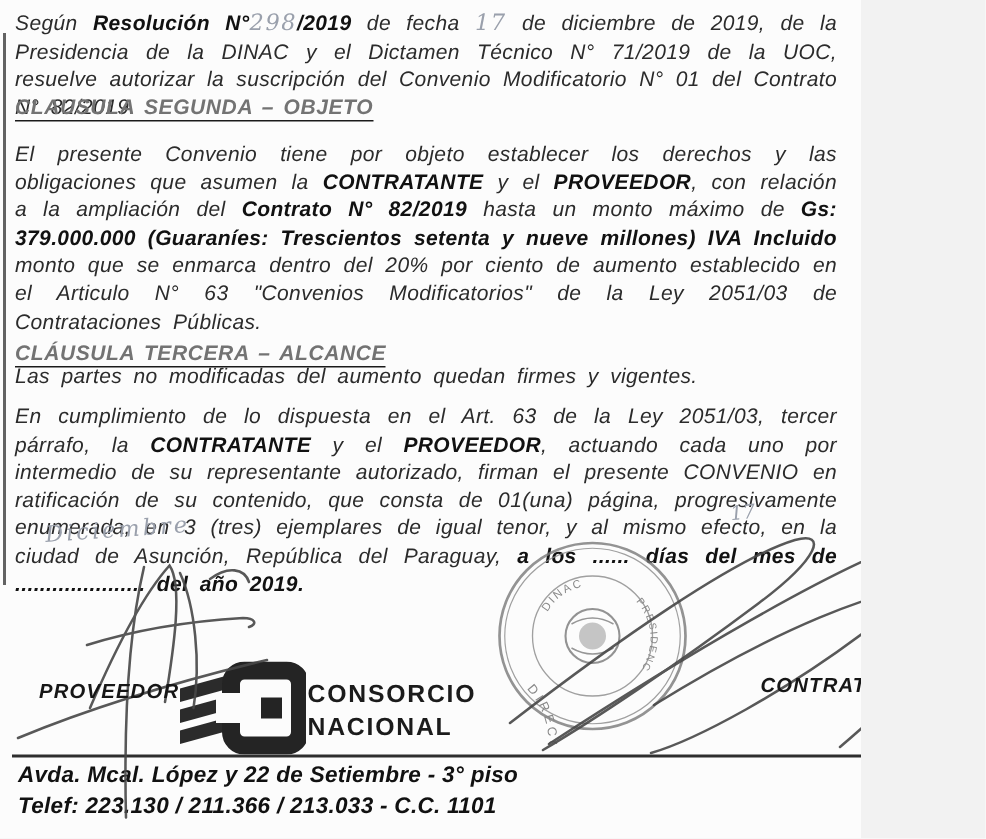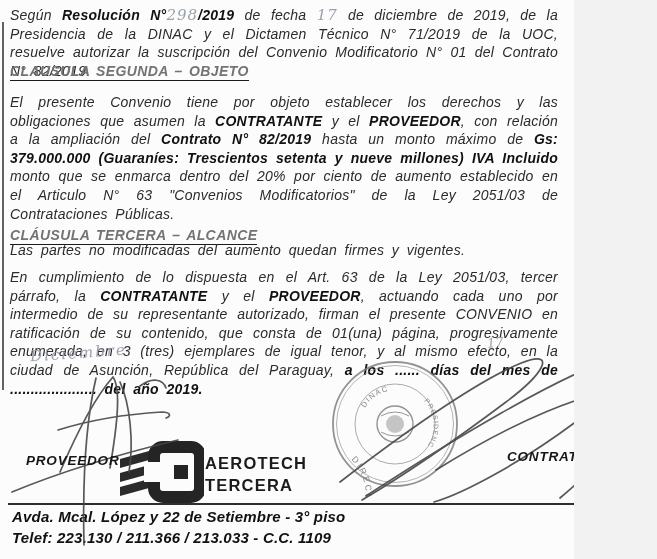--- a/index.html
+++ b/index.html
@@ -108,22 +108,22 @@
 
   <svg class="logo-mark" width="86" height="62" viewBox="0 0 86 62">
     <polygon points="2,18 42,7 42,16 2,27" fill="#2b2b2b"></polygon>
     <polygon points="2,32 42,21 42,30 2,41" fill="#2b2b2b"></polygon>
     <polygon points="2,46 42,35 42,44 2,55" fill="#2b2b2b"></polygon>
     <rect x="36" y="6" width="46" height="50" rx="9" fill="none" stroke="#242424" stroke-width="12"></rect>
     <rect x="26" y="21" width="30" height="20" fill="#fcfcfc"></rect>
     <rect x="56" y="24" width="14" height="14" fill="#242424"></rect>
   </svg>
   <div class="logo-text">
-    <div>AEROTECH</div>
-    <div>TERCERA</div>
+    <div>CONSORCIO</div>
+    <div>NACIONAL</div>
   </div>
 
   <span class="sig-label lbl-proveedor">PROVEEDOR</span>
   <span class="sig-label lbl-contratante">CONTRATANTE</span>
 
   <svg class="sig-ink" width="657" height="559" viewBox="0 0 657 559">
     <g fill="none" stroke="#474747" stroke-width="1.7" stroke-linecap="round" opacity=".9">
 
       <path d="M96,378 C88,412 82,460 84,545"></path>
       <path d="M60,472 C78,430 96,396 113,377 C122,390 116,432 110,468"></path>
@@ -135,15 +135,15 @@
       <path d="M340,482 C410,428 490,372 530,360 C552,354 546,372 506,402 C450,444 396,480 362,500"></path>
       <path d="M366,496 C452,440 556,378 610,360 C644,350 636,376 586,414 C524,462 462,494 434,502"></path>
       <path d="M436,470 C510,424 588,388 640,388 C652,390 648,398 636,404"></path>
       <path d="M560,498 C598,466 634,428 650,398"></path>
       <path d="M604,442 C616,434 628,430 636,432"></path>
     </g>
   </svg>
 
   <div class="footer-rule"></div>
   <div class="footer-text ft-address">Avda. Mcal. López y 22 de Setiembre - 3° piso</div>
-  <div class="footer-text ft-phone">Telef: 223.130 / 211.366 / 213.033 - C.C. 1109</div>
+  <div class="footer-text ft-phone">Telef: 223.130 / 211.366 / 213.033 - C.C. 1101</div>
 
 </div>
 
 </body></html>

